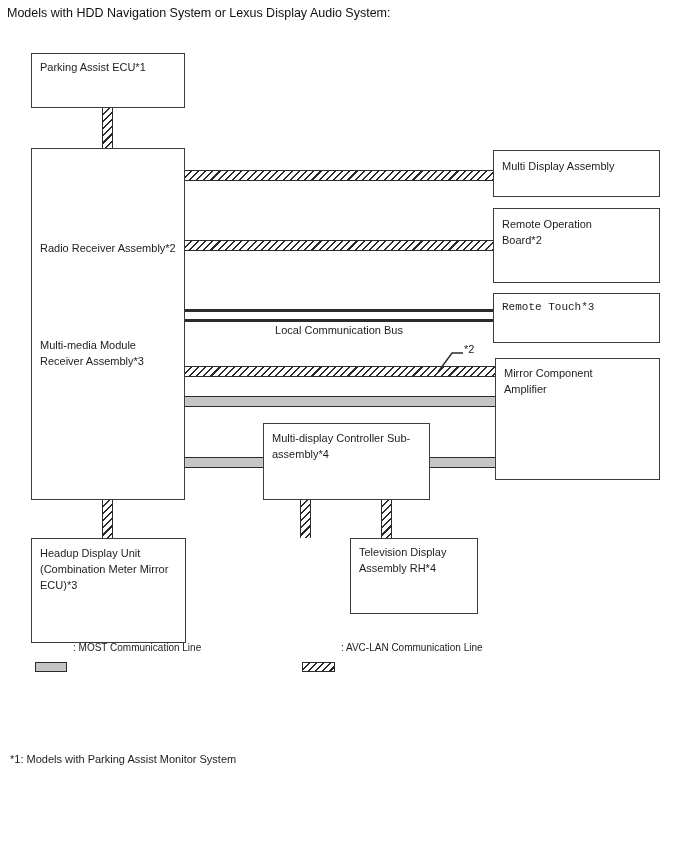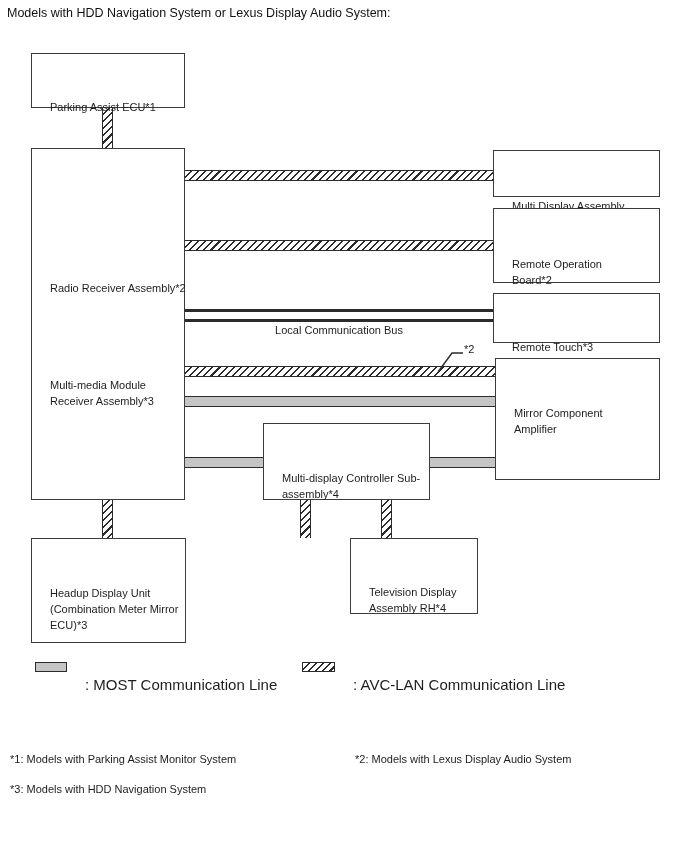--- a/index.html
+++ b/index.html
@@ -8,38 +8,38 @@
     font-family:"Liberation Sans","DejaVu Sans",sans-serif;
     color:#1d1d1d;overflow:hidden;
   }
   .abs{position:absolute;}
   #title{left:7px;top:6px;font-size:12.5px;color:#111;}
   .box{
     position:absolute;background:#ffffff;border:1.4px solid #3c3c3c;
     box-sizing:border-box;z-index:3;
   }
   .box-label{
-    position:absolute;left:18px;font-size:11px;line-height:16px;color:#1d1d1d;margin-top:40px;
+    position:absolute;left:8px;font-size:11px;line-height:16px;color:#1d1d1d;
   }
   .line{position:absolute;z-index:1;box-sizing:border-box;}
   .hatch{
     background:repeating-linear-gradient(135deg,#ffffff 0px,#ffffff 3.6px,#2b2b2b 3.6px,#2b2b2b 5.1px);
   }
   .hatch-h{border-top:1.6px solid #2b2b2b;border-bottom:1.6px solid #2b2b2b;height:11px;}
   .hatch-v{border-left:1.6px solid #2b2b2b;border-right:1.6px solid #2b2b2b;width:11px;}
   .gray-h{background:#c5c5c5;border-top:1.6px solid #2b2b2b;border-bottom:1.6px solid #2b2b2b;height:11px;}
   .bus-line{background:#2b2b2b;height:2.5px;}
   #local-bus-label{left:185px;top:324px;width:308px;text-align:center;font-size:11px;}
   #star2-label{left:464px;top:343px;font-size:11px;}
   #leader-svg{left:430px;top:340px;z-index:2;}
   .legend-swatch{position:absolute;box-sizing:border-box;z-index:2;}
   #legend-most-swatch{left:35px;top:662px;width:32px;height:10px;background:#c5c5c5;border:1.4px solid #2b2b2b;}
   #legend-avc-swatch{left:302px;top:662px;width:33px;height:10px;border:1.4px solid #2b2b2b;
     background:repeating-linear-gradient(135deg,#ffffff 0px,#ffffff 3.6px,#2b2b2b 3.6px,#2b2b2b 5.1px);}
-  .legend-text{position:absolute;font-size:15px;top:676px;margin-left:12px;}
+  .legend-text{position:absolute;font-size:10px;top:642px;}
   #legend-most-text{left:73px;}
   #legend-avc-text{left:341px;}
   .footnote{position:absolute;font-size:11px;color:#1d1d1d;}
   #fn1{left:10px;top:753px;}
   #fn2{left:355px;top:753px;}
   #fn3{left:10px;top:783px;}
   #fn4{left:355px;top:783px;}
 </style>
 </head>
 <body>
@@ -81,21 +81,21 @@
 
   <div class="box" style="left:493px;top:150px;width:167px;height:47px;">
     <div class="box-label" style="top:7px;width:150px;">Multi Display Assembly</div>
   </div>
 
   <div class="box" style="left:493px;top:208px;width:167px;height:75px;">
     <div class="box-label" style="top:7px;width:112px;">Remote Operation Board*2</div>
   </div>
 
   <div class="box" style="left:493px;top:293px;width:167px;height:50px;">
-    <div class="box-label" style="top:5px;width:150px;">Remote Touch*3</div>
+    <div class="box-label" style="top:5px;width:150px;font-family:Liberation Mono, monospace;">Remote Touch*3</div>
   </div>
 
   <div class="box" style="left:495px;top:358px;width:165px;height:122px;">
     <div class="box-label" style="top:6px;width:112px;">Mirror Component Amplifier</div>
   </div>
 
   <div class="box" style="left:263px;top:423px;width:167px;height:77px;">
     <div class="box-label" style="top:6px;width:151px;">Multi-display Controller Sub-assembly*4</div>
   </div>
 
@@ -107,16 +107,14 @@
   <div class="box" style="left:350px;top:538px;width:128px;height:76px;">
     <div class="box-label" style="top:5px;width:124px;">Television Display Assembly RH*4</div>
   </div>
 
   <div class="legend-swatch" id="legend-most-swatch"></div>
   <div class="legend-text" id="legend-most-text">: MOST Communication Line</div>
   <div class="legend-swatch" id="legend-avc-swatch"></div>
   <div class="legend-text" id="legend-avc-text">: AVC-LAN Communication Line</div>
 
   <div class="footnote" id="fn1">*1: Models with Parking Assist Monitor System</div>
-  <div class="footnote" id="fn2">*2: Models with Lexus Display Audio System</div>
-  <div class="footnote" id="fn3">*3: Models with HDD Navigation System</div>
 
 </div>
 
 </body></html>

